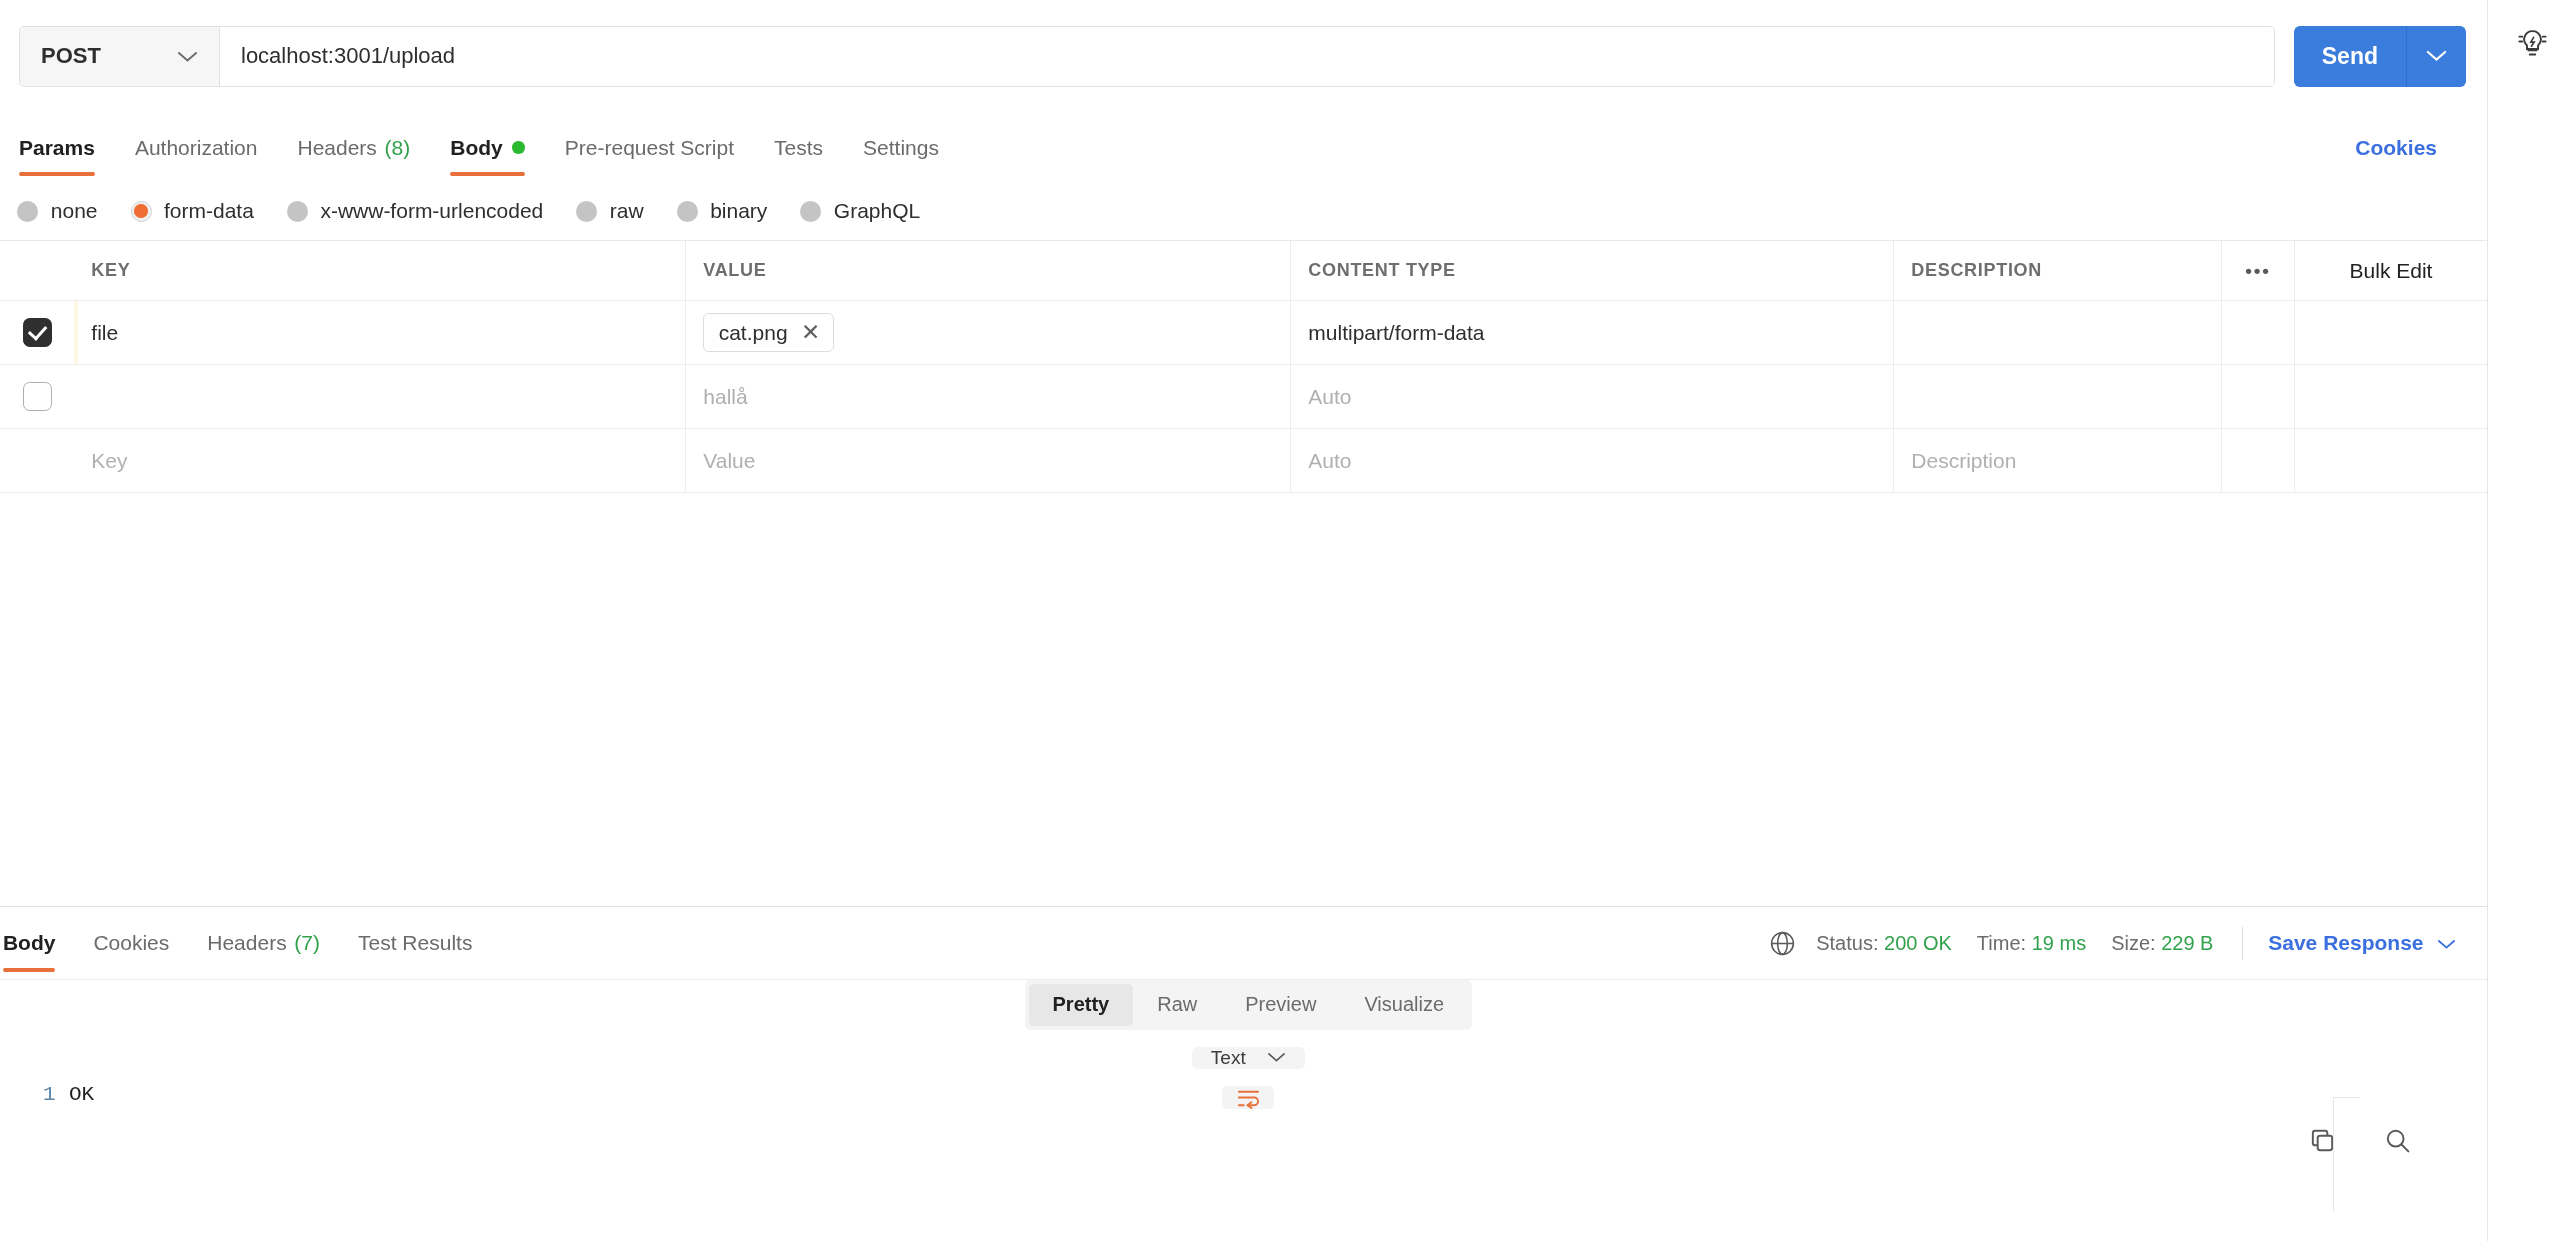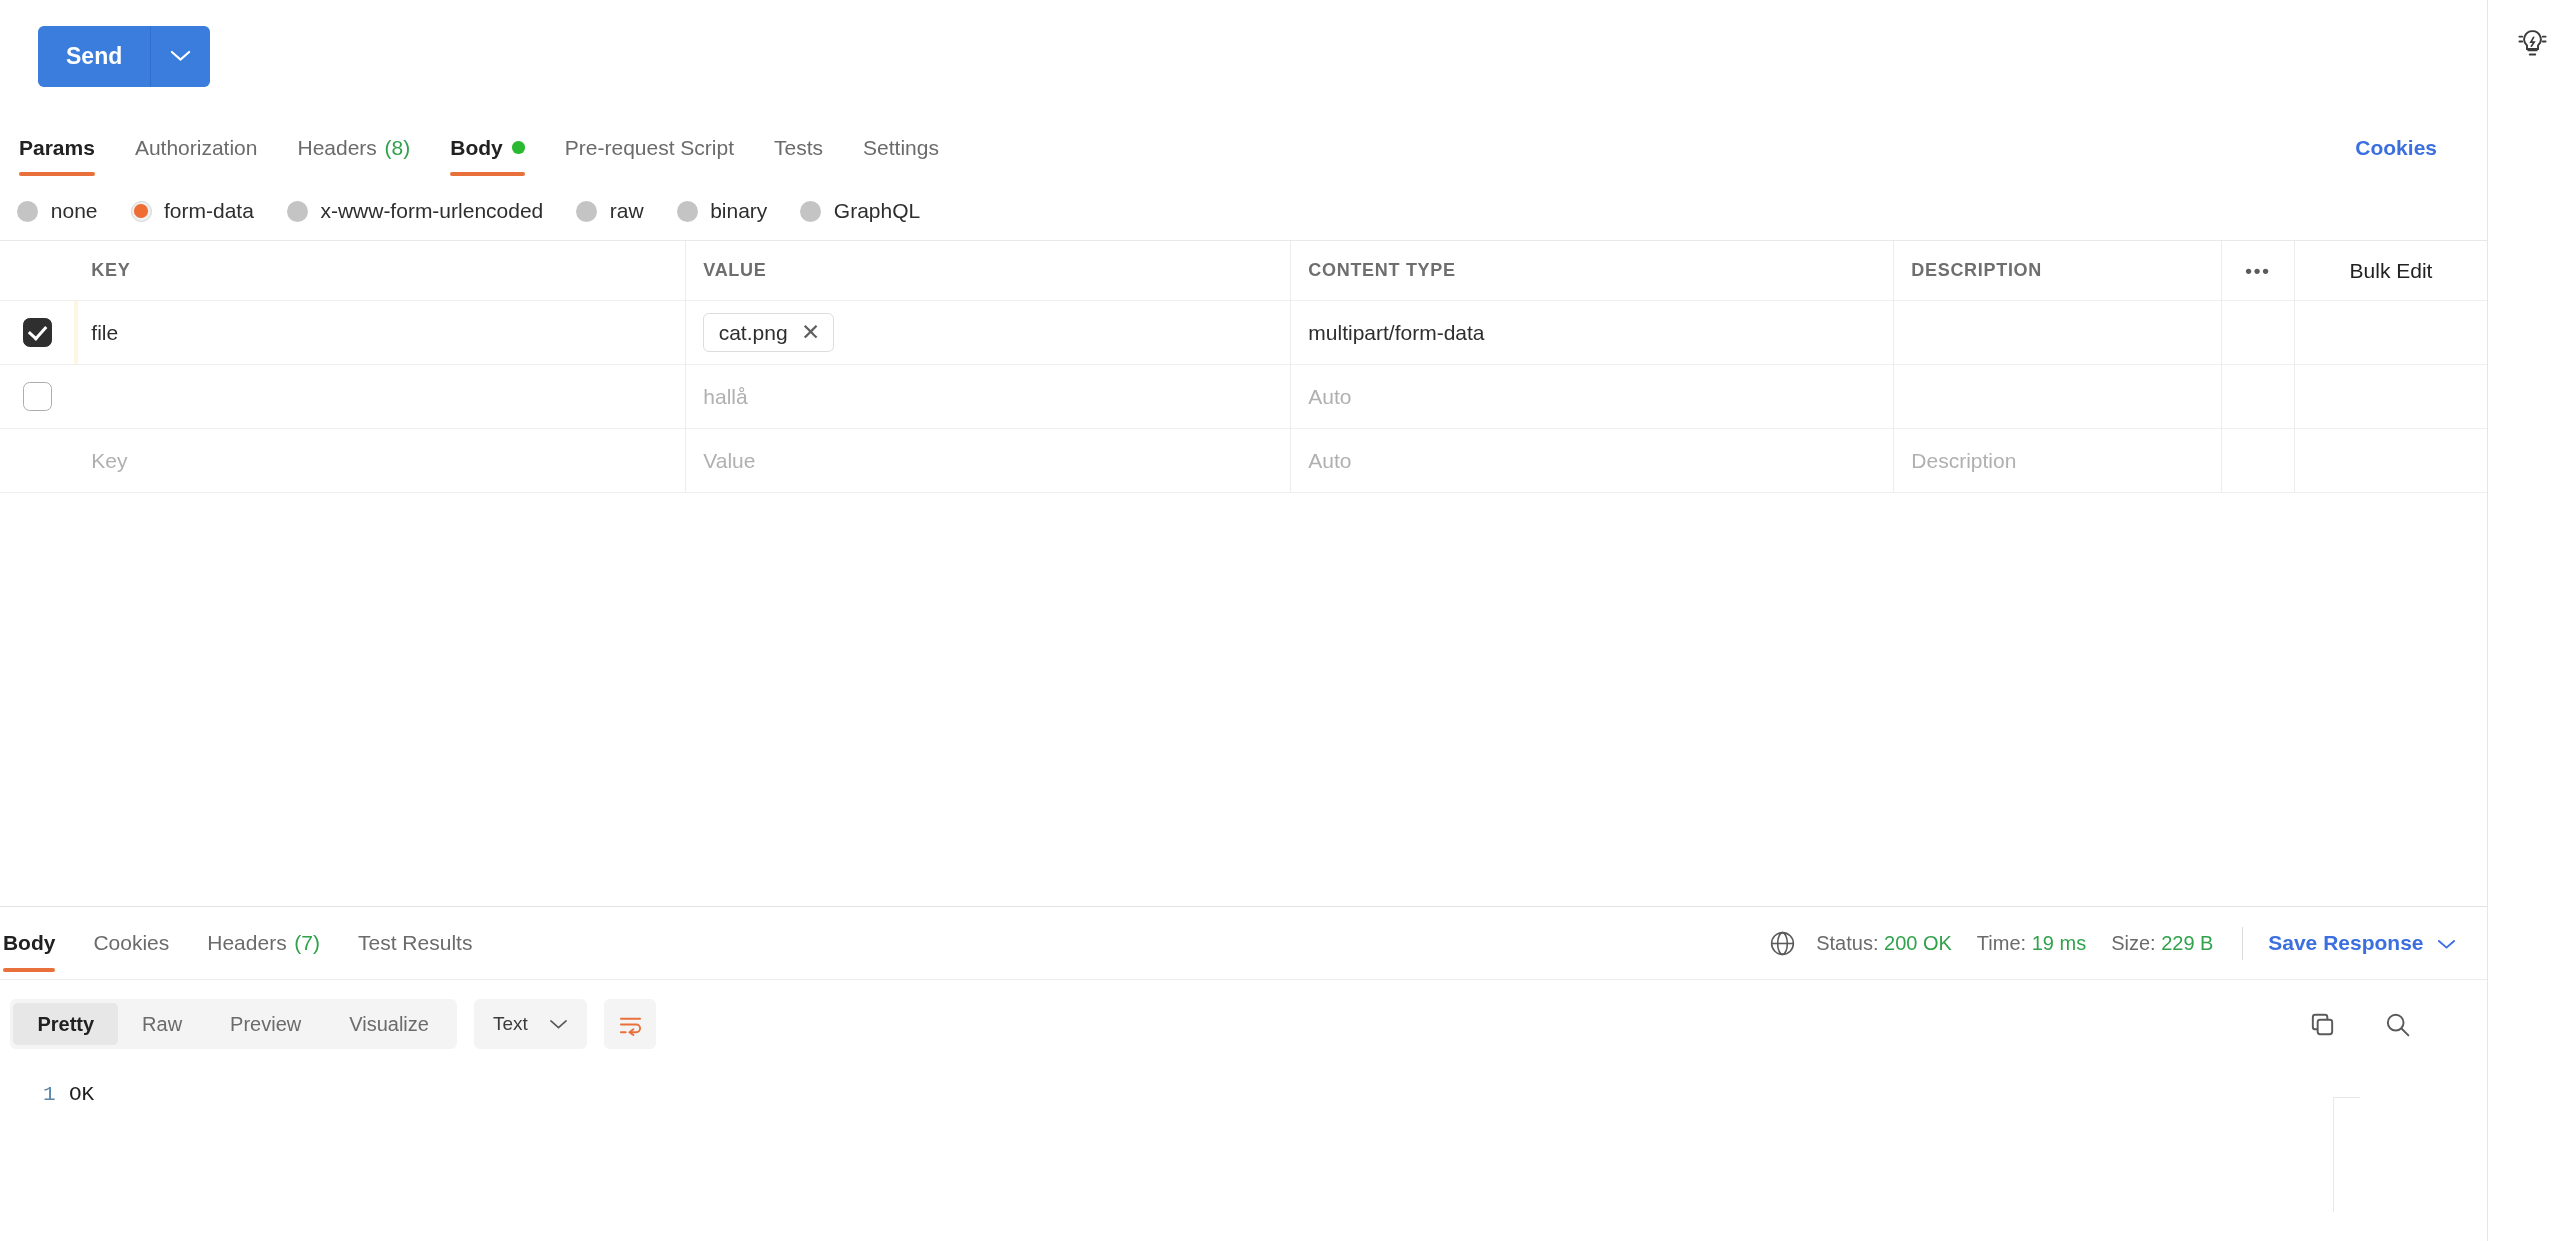--- a/index.html
+++ b/index.html
@@ -77,21 +77,21 @@
   .resp-tab.active { color: #212121; font-weight: 600; }
   .resp-tab.active::after { content: ""; position: absolute; left: 0; right: 0; bottom: 7.7px; height: 3.8px; background: #e8713b; border-radius: 1.9px; }
   .resp-tab .count { color: #31a24c; margin-left: 7.7px; }
   .resp-status { position: absolute; right: 31px; display: flex; align-items: center; gap: 0; font-size: 20px; }
   .globe { width: 29px; height: 29px; margin-right: 19px; }
   .stat-item { color: #6b6b6b; margin-right: 25px; white-space: nowrap; }
   .stat-item b { color: #31a24c; font-weight: 400; }
   .vdiv { width: 1px; height: 33px; background: #dcdcdc; margin: 0 25px 0 3.8px; }
   .save-resp { color: #3b6fe0; font-weight: 700; font-size: 21px; cursor: pointer; display: flex; align-items: center; gap: 13.5px; }
 
-  .resp-toolbar { height: 88px; display: flex; align-items: center; padding-left: 9.6px; gap: 17.3px; }
+  .resp-toolbar { height: 88px; display: flex; align-items: center; padding-left: 9.6px; gap: 17.3px; flex-direction: column; }
   .seg { display: flex; background: #f4f4f4; border-radius: 5.8px; height: 50px; align-items: center; padding: 3.8px; }
   .seg-item { font-size: 20px; color: #6b6b6b; padding: 0 24px; height: 42px; display: flex; align-items: center; border-radius: 4.8px; cursor: pointer; }
   .seg-item.active { background: #e7e7e7; color: #212121; font-weight: 600; }
   .fmt-select { display: flex; align-items: center; gap: 21px; background: #f4f4f4; border-radius: 5.8px; height: 50px; padding: 0 19px; font-size: 19px; color: #3c3c3c; cursor: pointer; }
   .wrap-btn { width: 52px; height: 50px; background: #f4f4f4; border-radius: 5.8px; display: flex; align-items: center; justify-content: center; cursor: pointer; }
   .tb-right { margin-left: auto; display: flex; align-items: center; gap: 46px; padding-right: 75px; }
   .icon-btn { cursor: pointer; display: flex; align-items: center; justify-content: center; }
 
   .resp-body { position: relative; height: 106px; padding-top: 15.4px; }
   .code-line { display: flex; align-items: flex-start; font-family: "Liberation Mono", monospace; font-size: 21px; }
@@ -99,20 +99,31 @@
   .code-txt { color: #1f1f1f; }
   .minimap { position: absolute; right: 127px; top: 29px; width: 27px; height: 115px; border-left: 1px solid #e8e8e8; border-top: 1px solid #e8e8e8; }
 </style>
 </head>
 <body>
 
 <div class="app">
   <div class="main-col">
 
     <div class="urlbar-row">
+      <div class="url-group">
+        <div class="method-select">
+          <span>POST</span>
+          <span class="chev">
+            <svg width="21" height="13.5" viewBox="0 0 22 14">
+                <path d="M2 3 L11 11 L20 3" stroke="#6b6b6b" stroke-width="2" fill="none" stroke-linecap="round"></path>
+              </svg>
+          </span>
+        </div>
+        <div class="url-input">localhost:3001/upload</div>
+      </div>
       <div class="send-wrap">
         <div class="send-btn">Send</div>
         <div class="send-caret">
           <svg width="23" height="13.5" viewBox="0 0 24 14">
               <path d="M3 3 L12 11 L21 3" stroke="#fff" stroke-width="2.2" fill="none" stroke-linecap="round"></path>
             </svg>
         </div>
       </div>
     </div>
 

